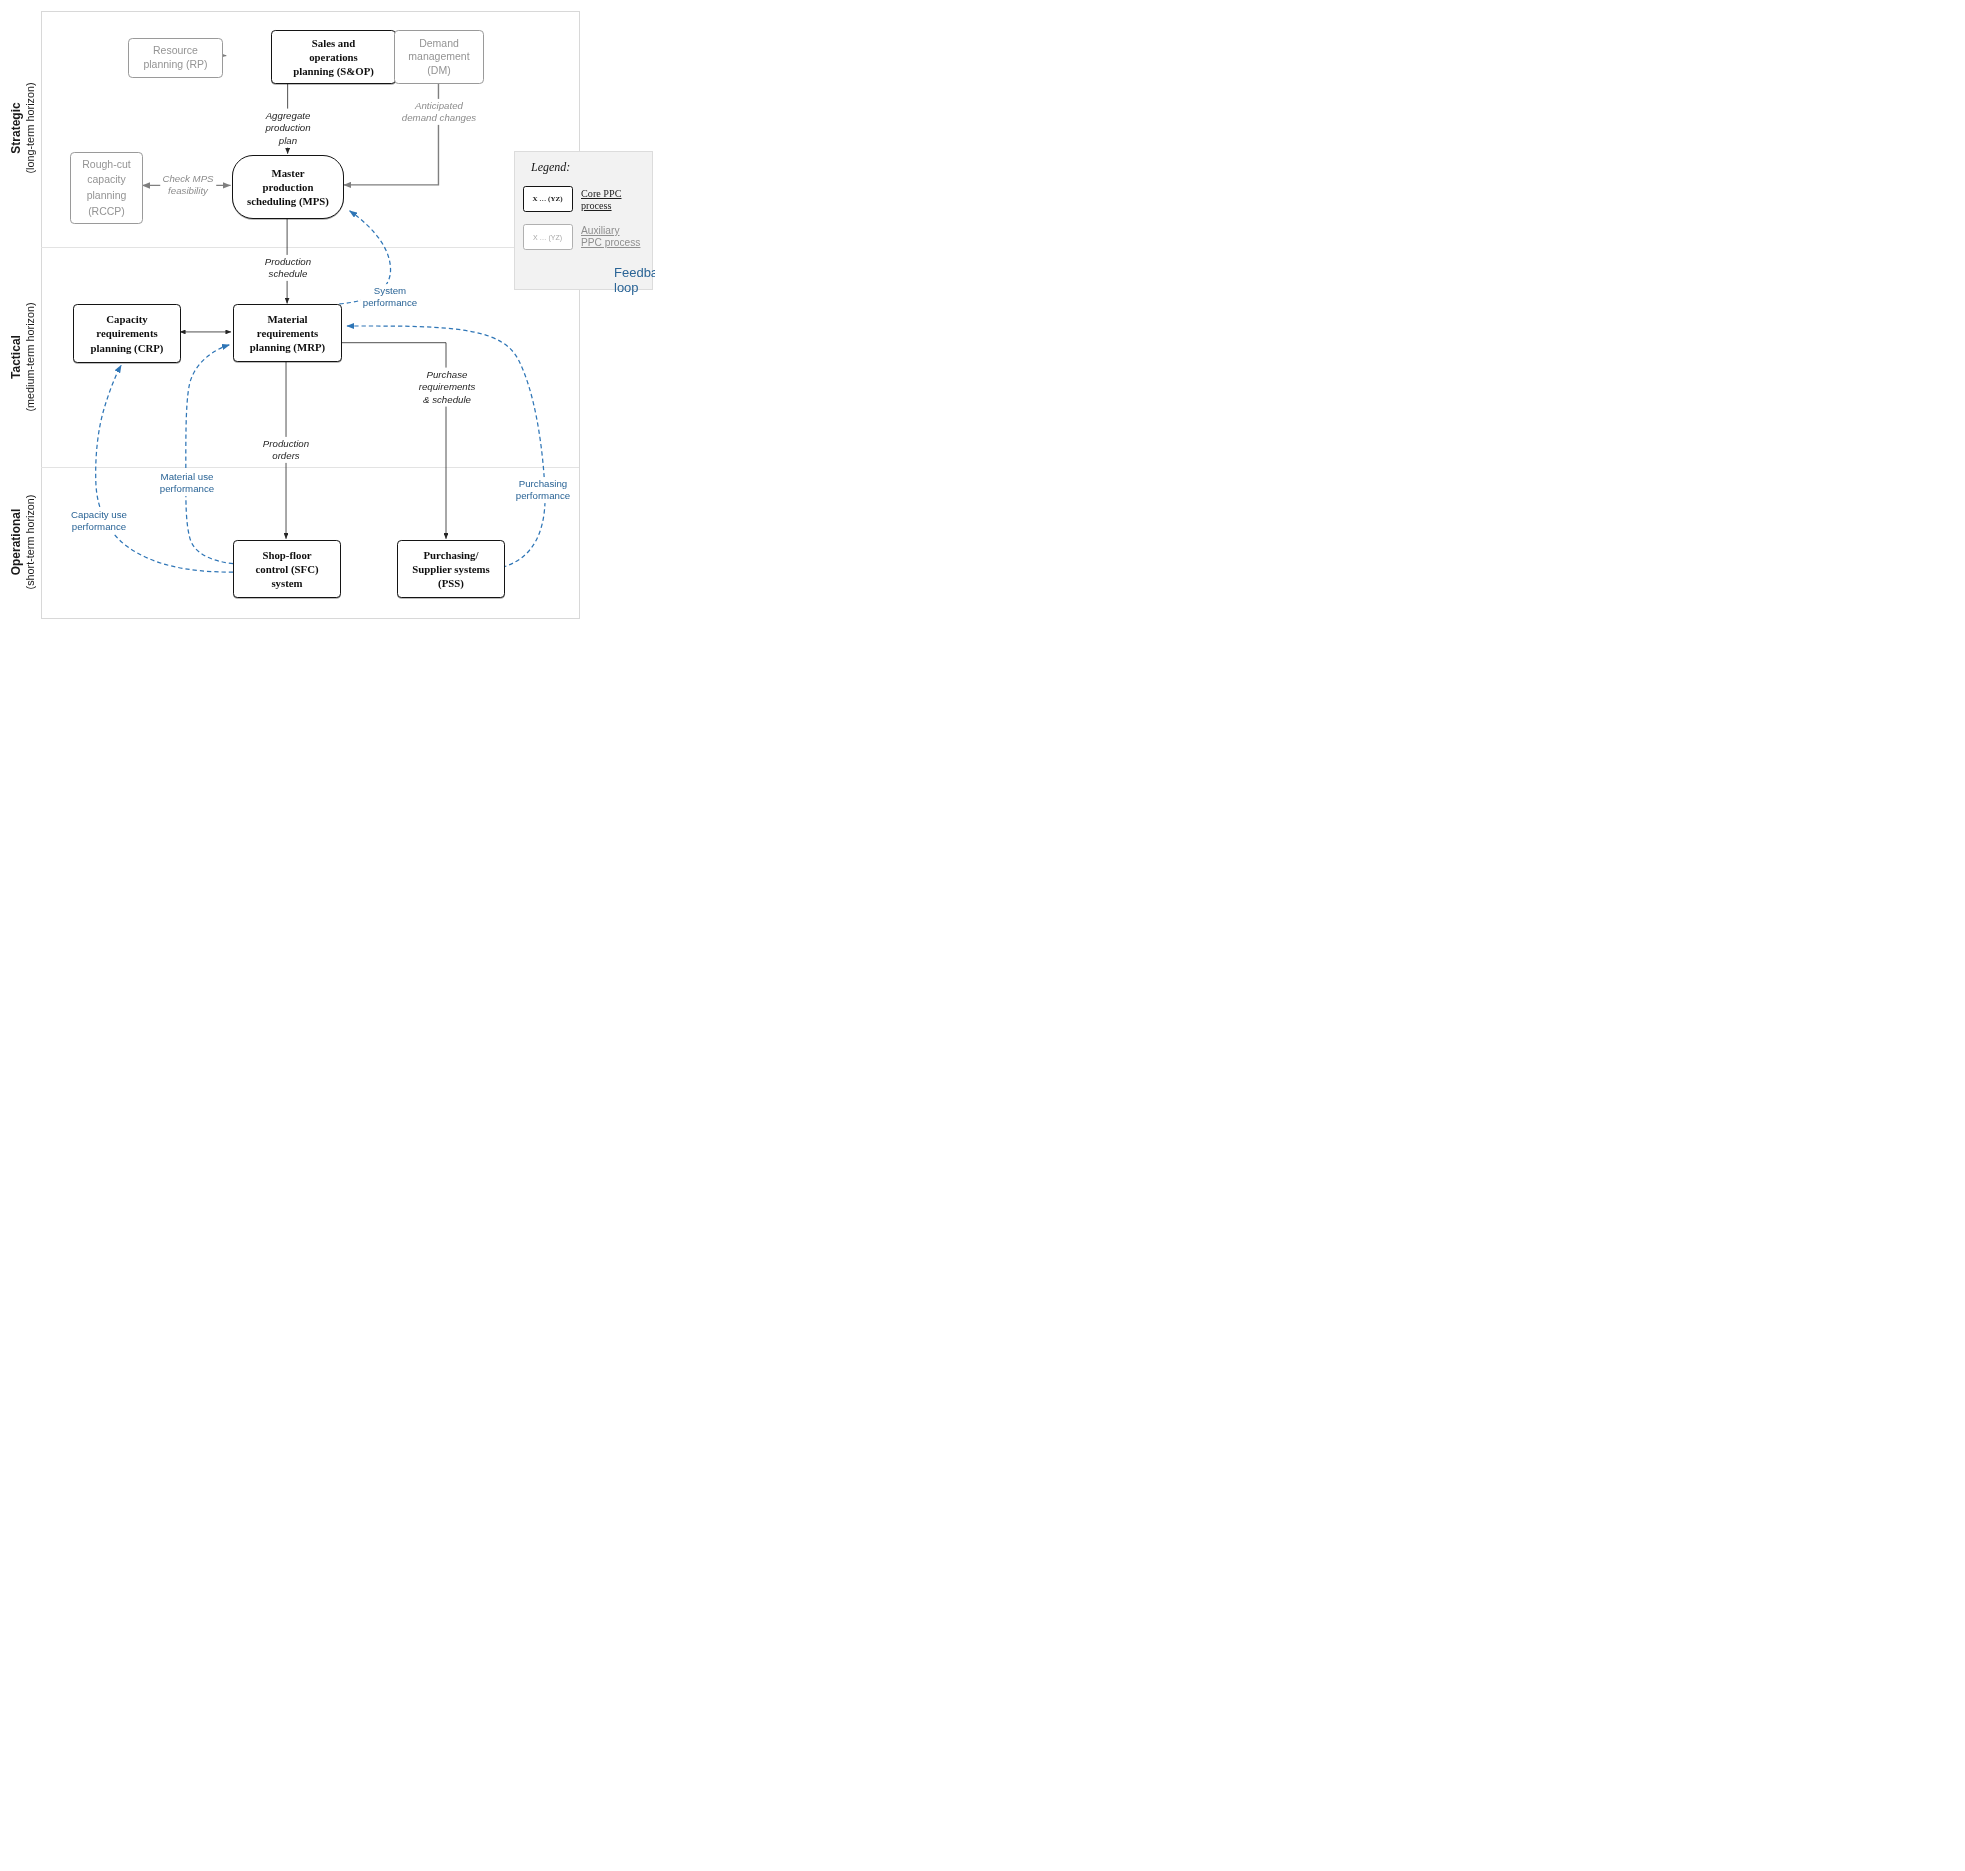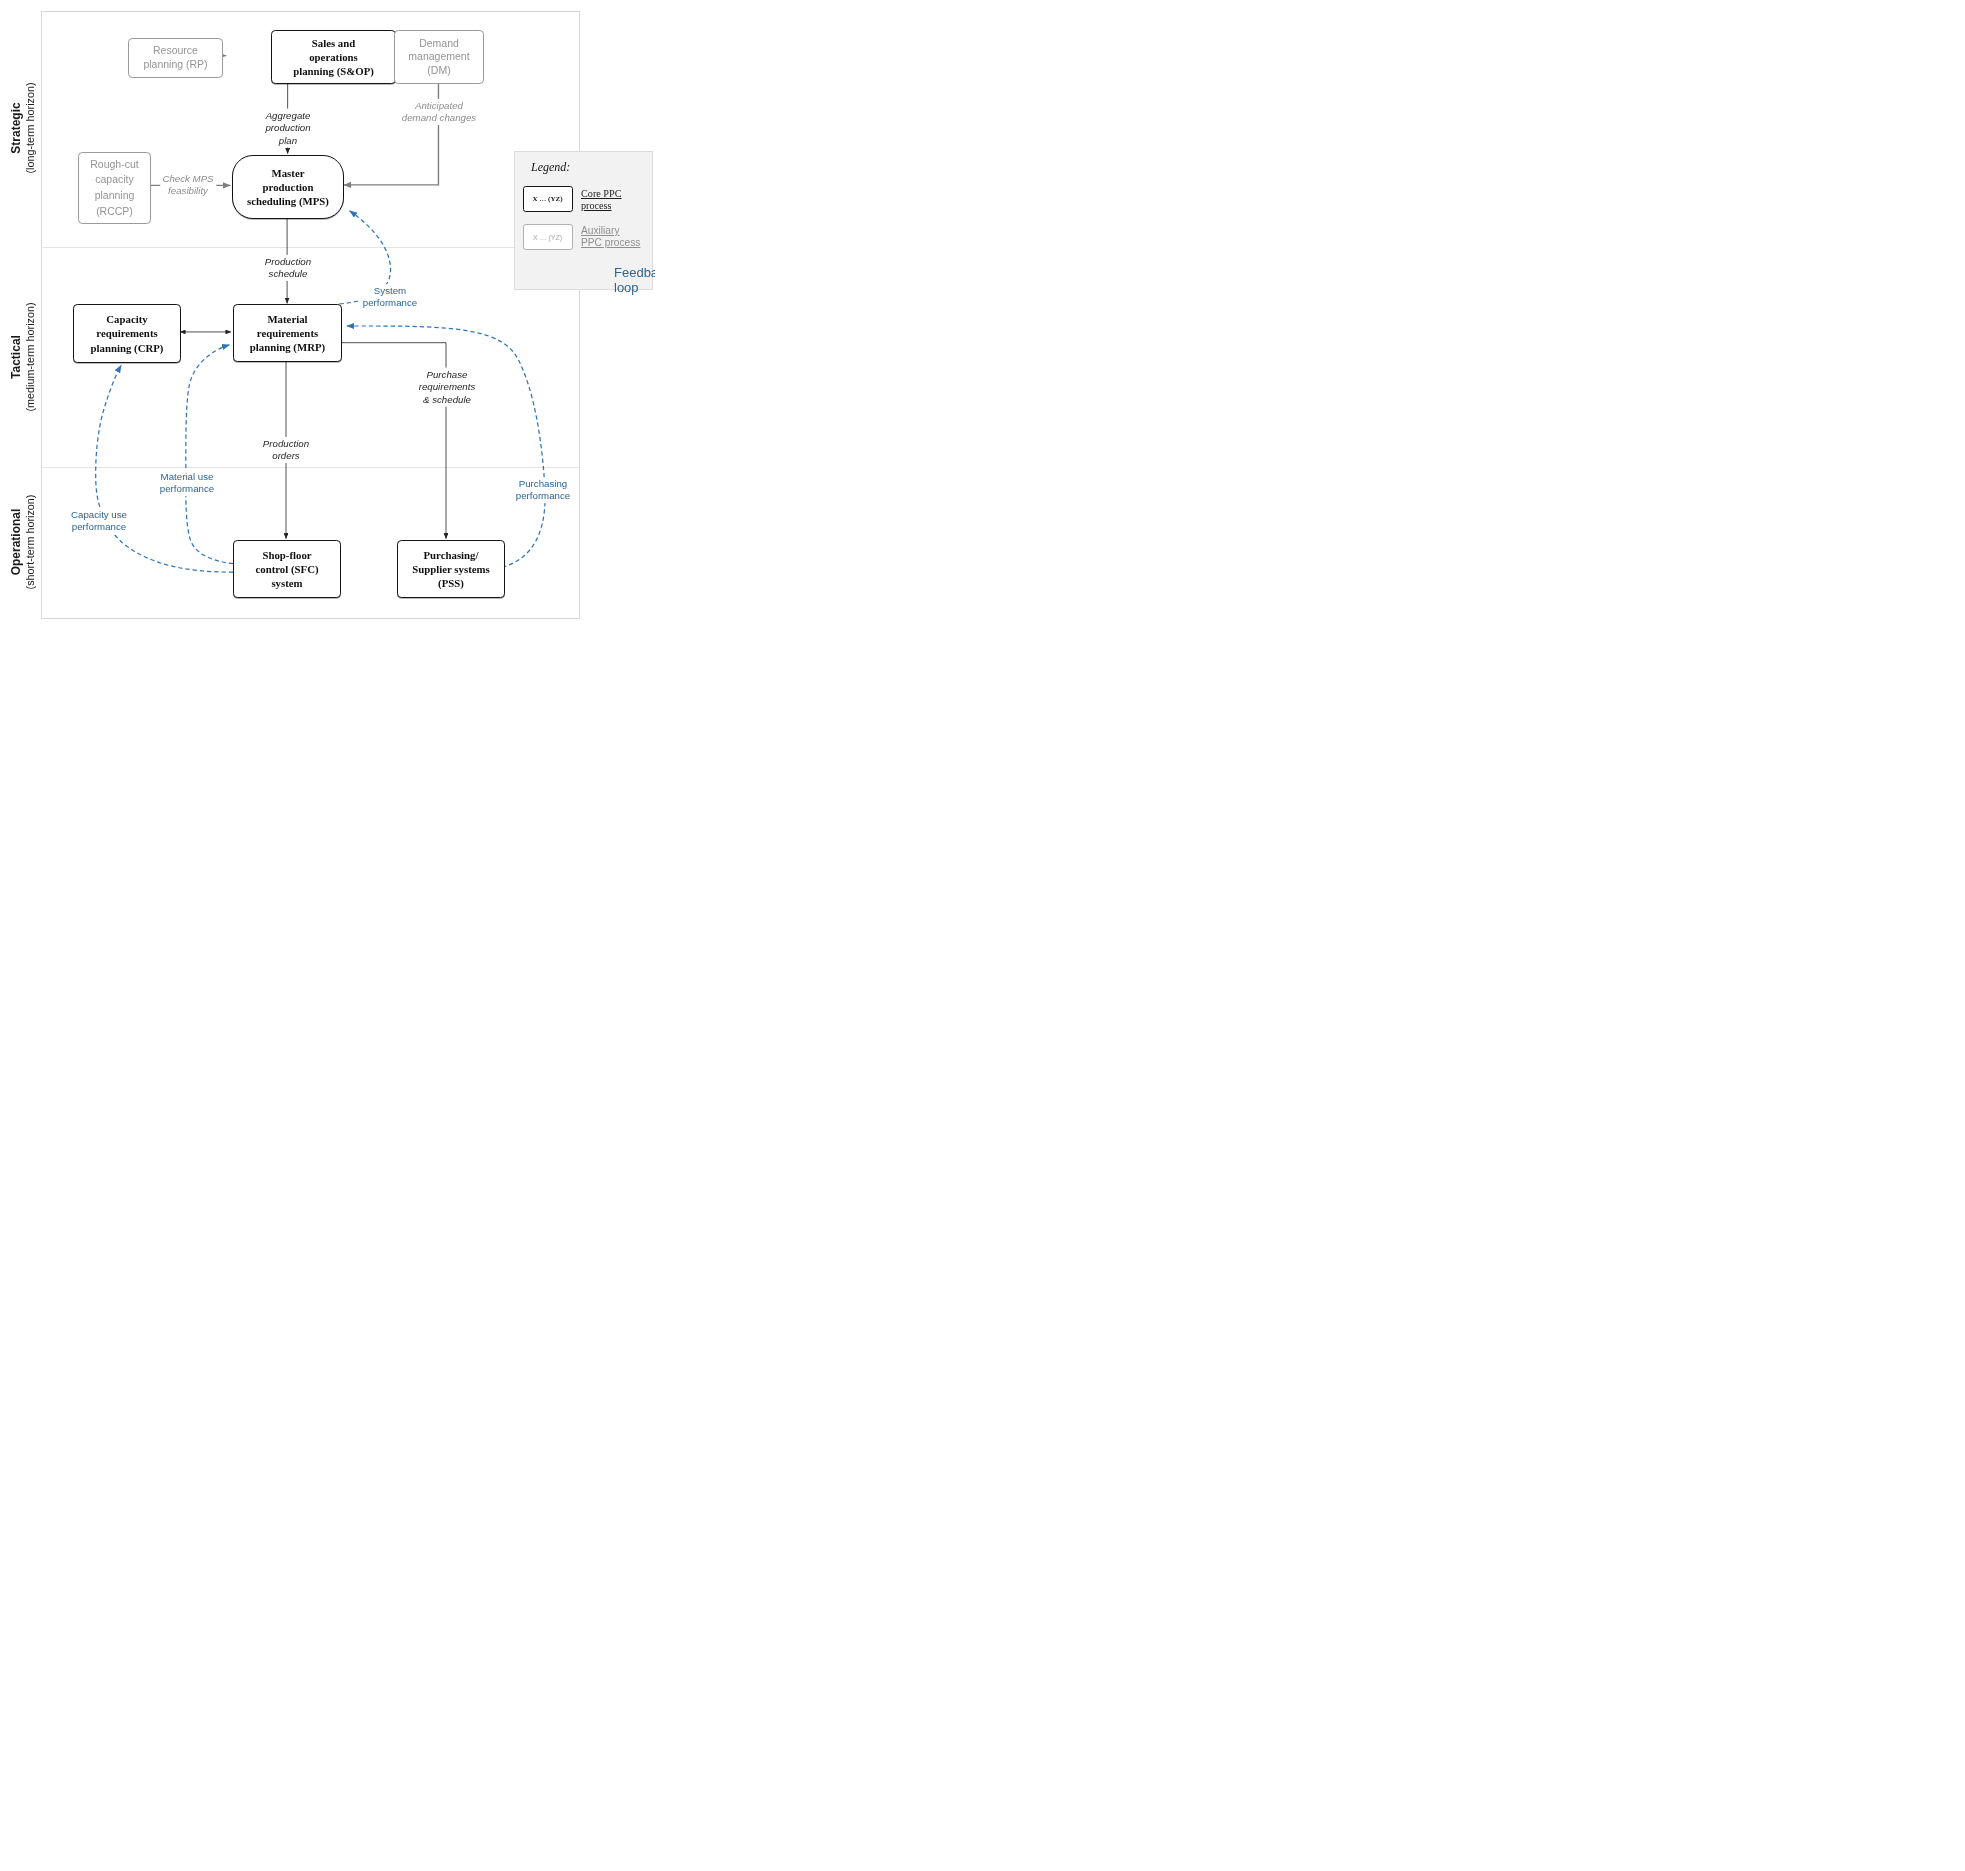--- a/index.html
+++ b/index.html
@@ -200,21 +200,21 @@
   <div class="box core" id="box-sop" style="left:227px;top:30px;width:123px;height:52px;margin-left:44px;">
     <span>Sales and</span>
     <span>operations</span>
     <span>planning (S&amp;OP)</span>
   </div>
   <div class="box aux" id="box-dm" style="left:394px;top:30px;width:88px;height:52px;">
     <span>Demand</span>
     <span>management</span>
     <span>(DM)</span>
   </div>
-  <div class="box aux" id="box-rccp" style="left:70px;top:152px;width:71px;height:70px;margin-left:8px;">
+  <div class="box aux" id="box-rccp" style="left:70px;top:152px;width:71px;height:70px;">
     <span>Rough-cut</span>
     <span>capacity</span>
     <span>planning</span>
     <span>(RCCP)</span>
   </div>
   <div class="box core" id="box-mps" style="left:232px;top:155px;width:110px;height:62px;border-radius:21px;">
     <span>Master</span>
     <span>production</span>
     <span>scheduling (MPS)</span>
   </div>

